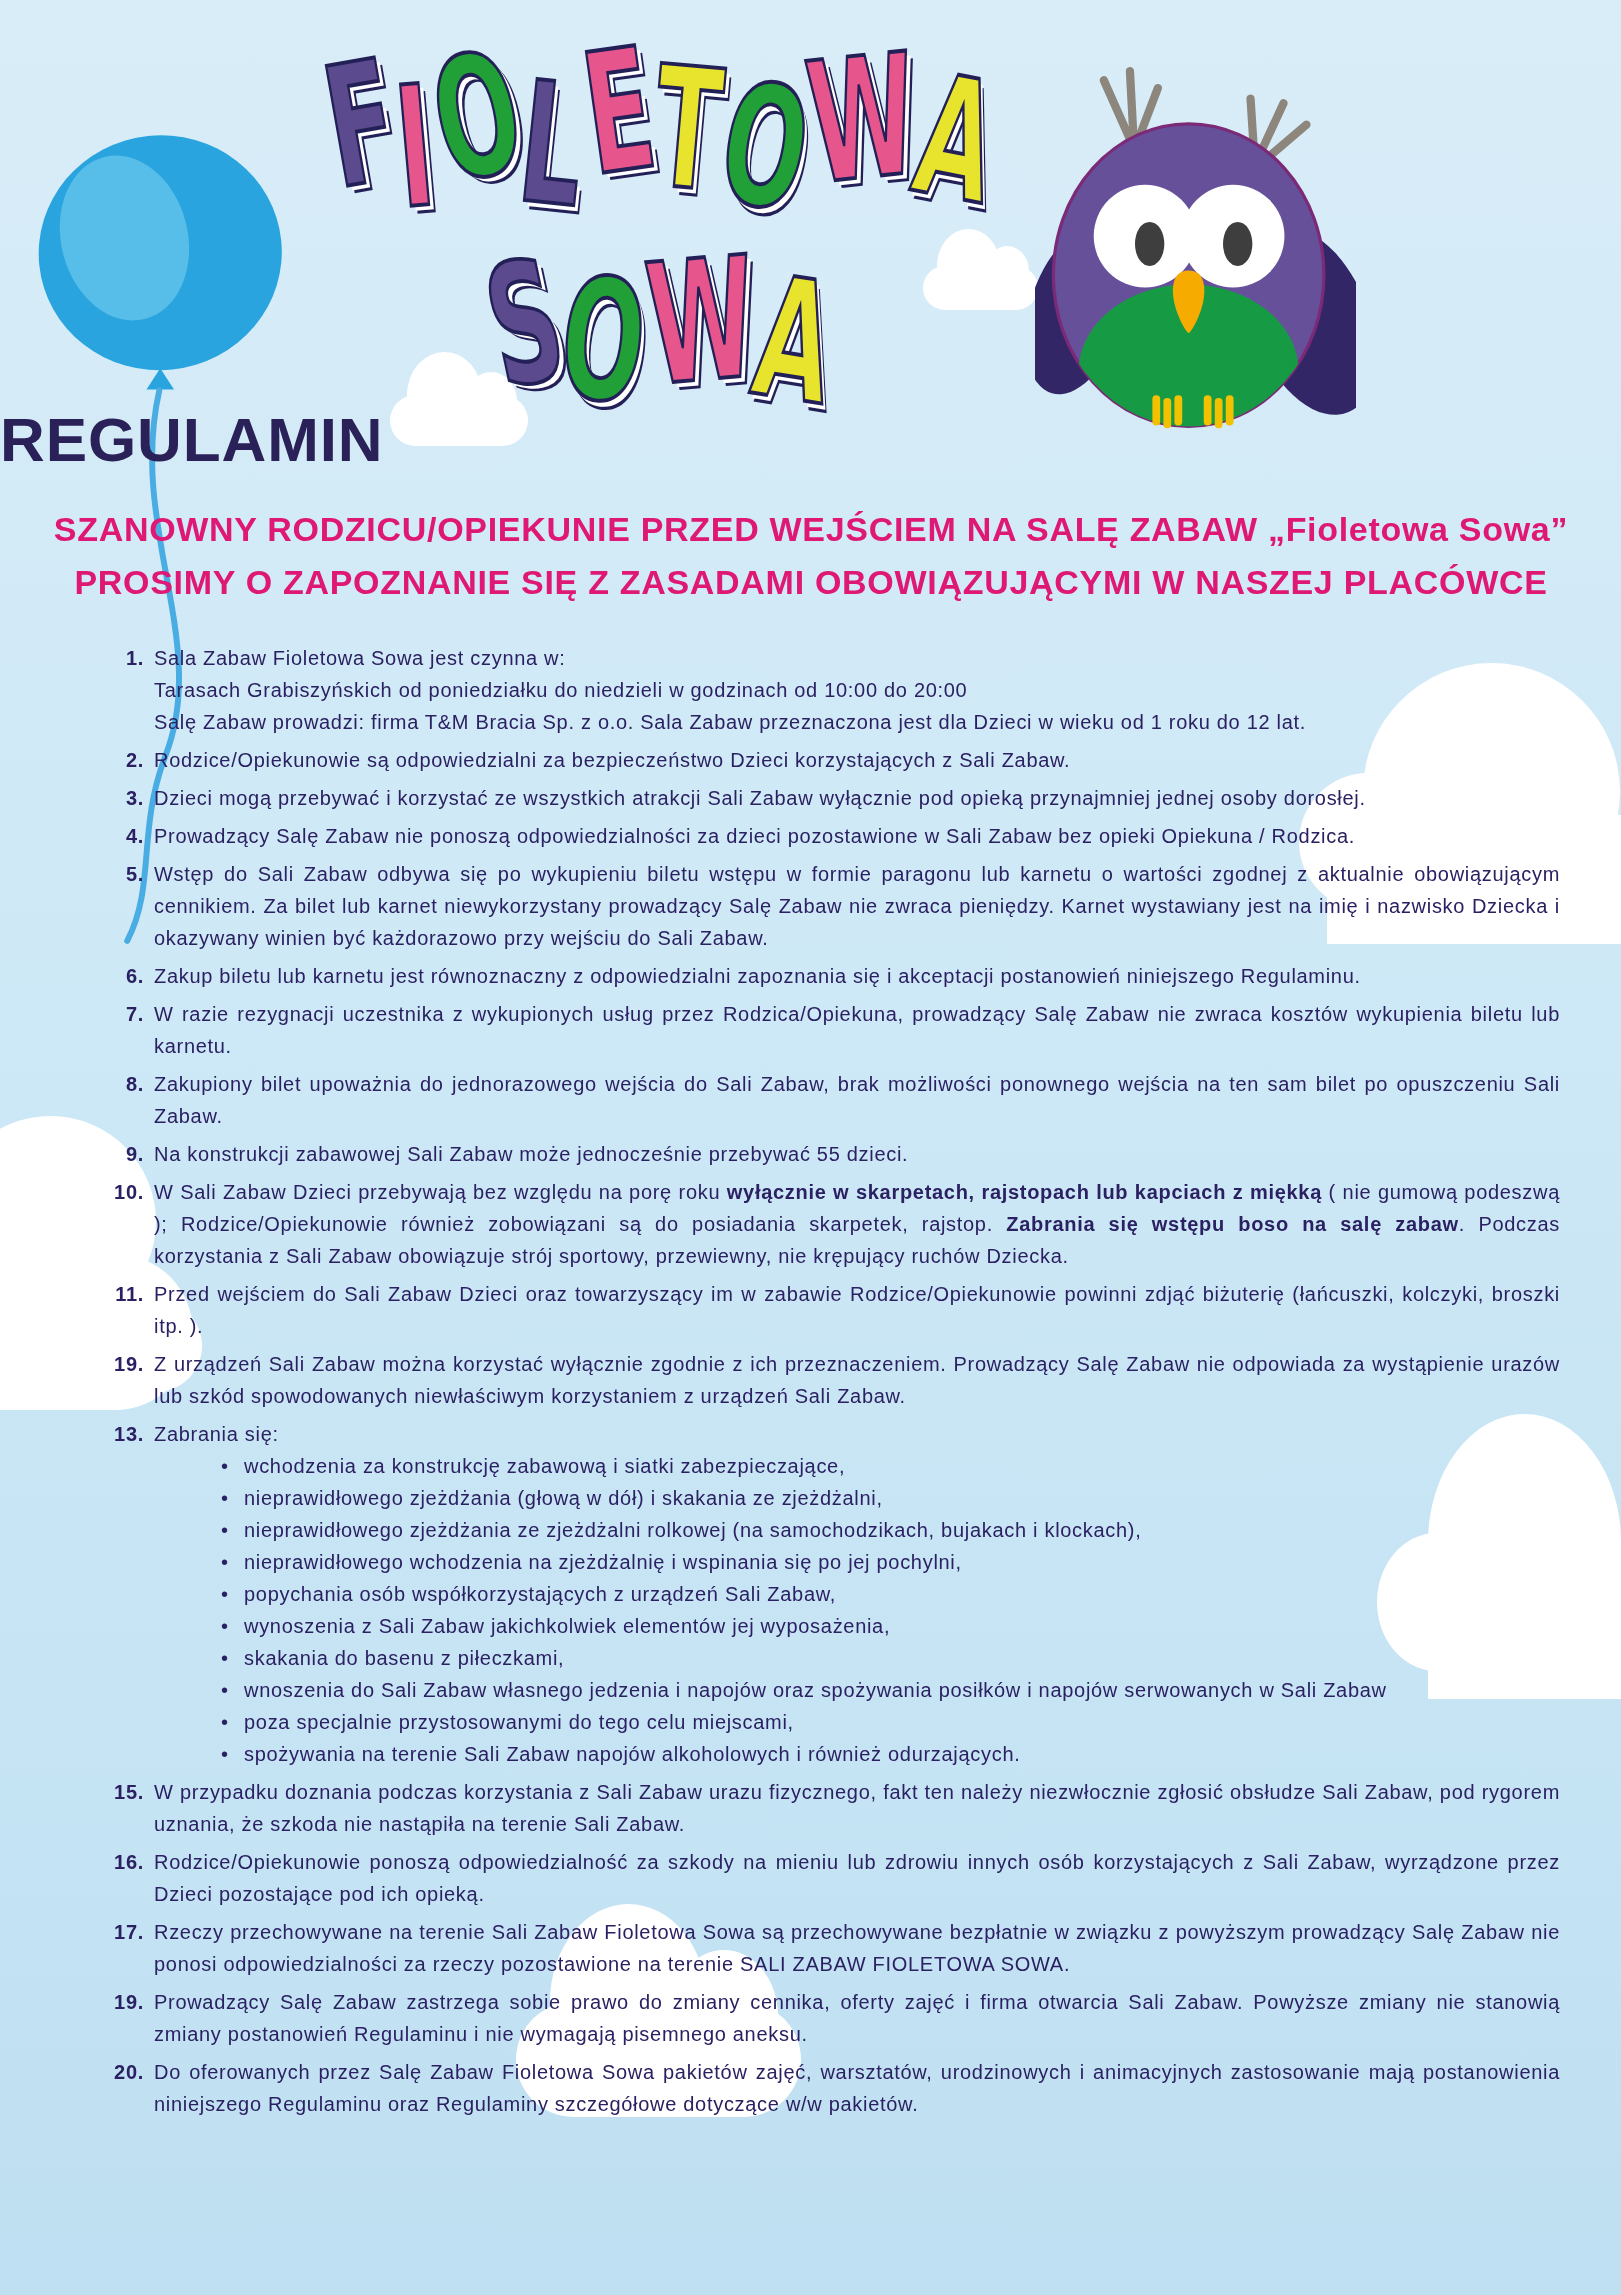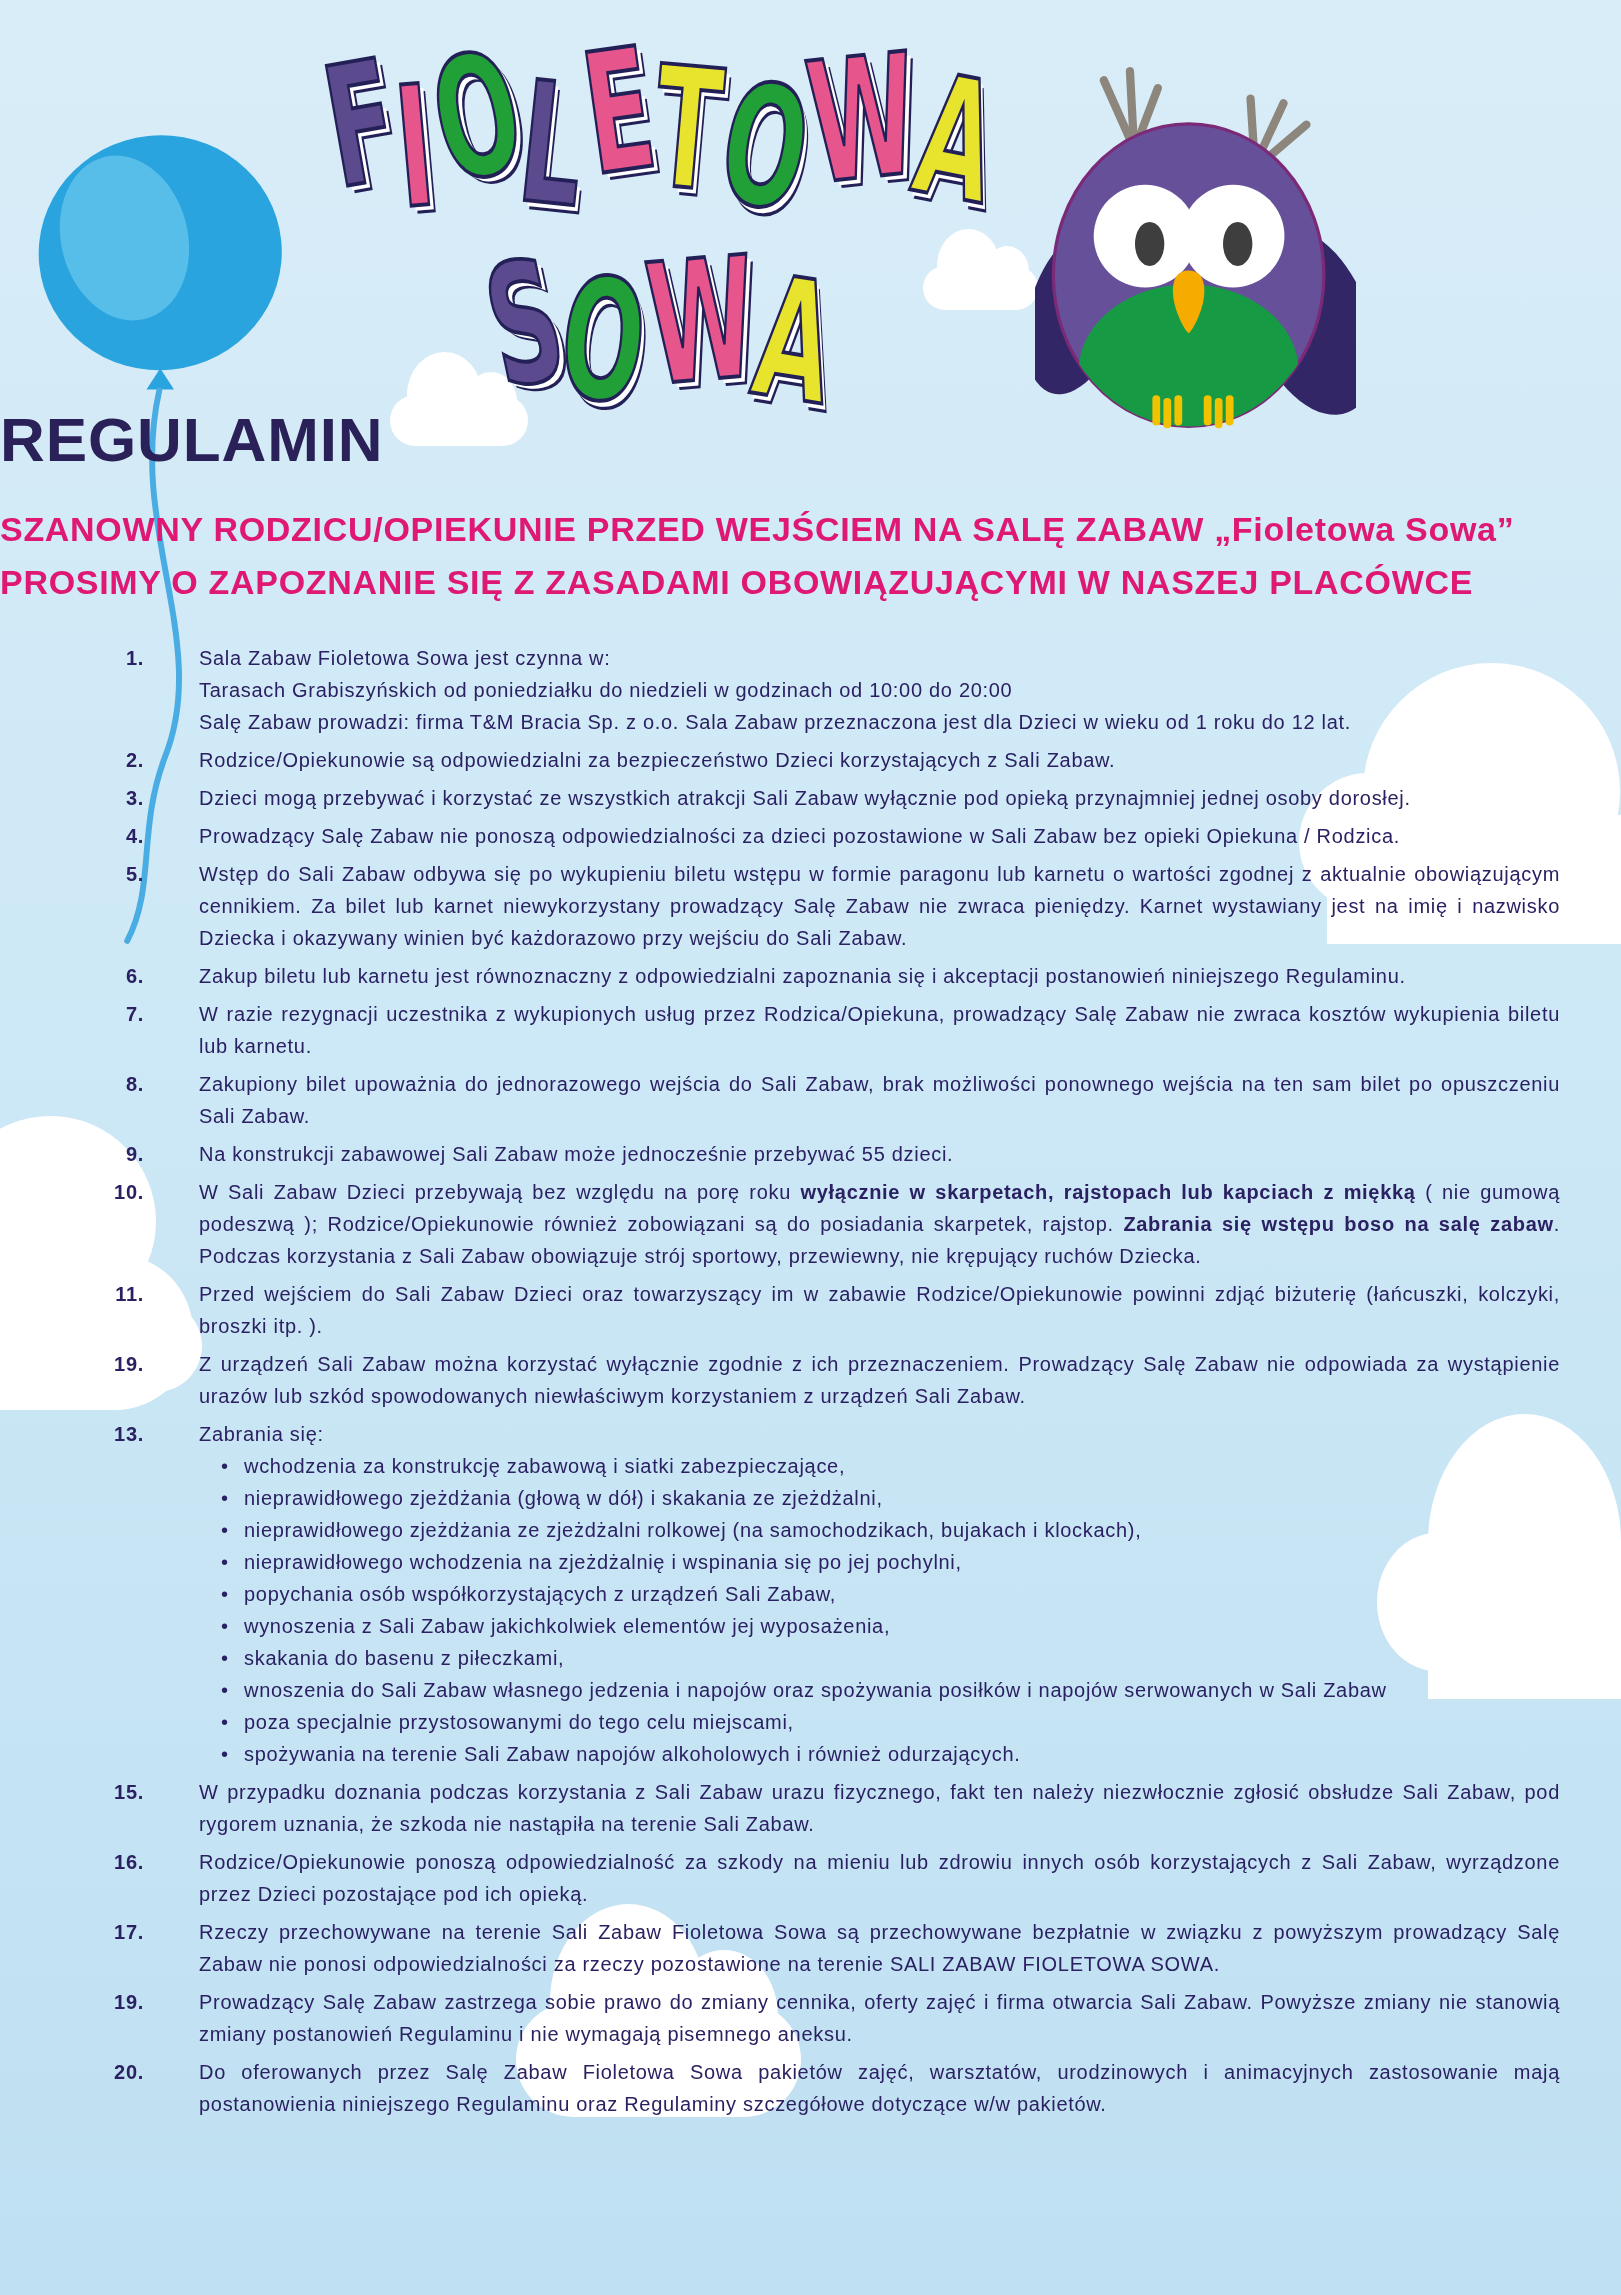--- a/index.html
+++ b/index.html
@@ -37,31 +37,31 @@
   .logo-line1 .logo-letter:nth-child(8){--r:-6deg;--ty:1.8px}
   .logo-line1 .logo-letter:nth-child(9){--r:11deg;--ty:22px}
   .logo-line2 .logo-letter:nth-child(1){--r:-12deg;--ty:0px}
   .logo-line2 .logo-letter:nth-child(2){--r:6deg;--ty:16.5px}
   .logo-line2 .logo-letter:nth-child(3){--r:-5deg;--ty:-2.8px}
   .logo-line2 .logo-letter:nth-child(4){--r:9deg;--ty:16.5px}
 
   
   .doc-title{position:absolute;top:404px;left:0;width:100%;text-align:left;z-index:4;
      font-size:62px;font-weight:bold;color:#2a2158;letter-spacing:0.9px;}
-  .intro{position:absolute;top:503px;left:0;width:100%;z-index:4;
+  .intro{position:absolute;top:503px;left:0;width:100%;text-align:center;z-index:4;
      color:#de1874;font-weight:bold;font-size:34px;line-height:53px;letter-spacing:0.7px;}
   .intro-line{white-space:nowrap;}
 
   
   .rules{position:absolute;top:642px;left:64px;right:62px;z-index:4;
      color:#2b2162;font-size:20px;line-height:32px;letter-spacing:0.7px;}
   .rule{display:flex;margin-bottom:6px;}
   .rule-num{flex:0 0 80px;width:80px;text-align:right;font-weight:bold;}
   .rule-body{flex:1 1 auto;margin-left:10px;min-width:0;}
-  .rule-text{text-align:justify;white-space:pre-wrap;margin-left:45px;}
+  .rule-text{text-align:justify;white-space:pre-wrap;}
   .bullets{padding-left:67px;}
   .bullet{display:flex;}
   .dot{flex:0 0 23px;width:23px;}
   .bullet-text{flex:1 1 auto;}
   .bold{font-weight:bold;}
 </style>
 </head>
 <body>
 
 <div class="page">

